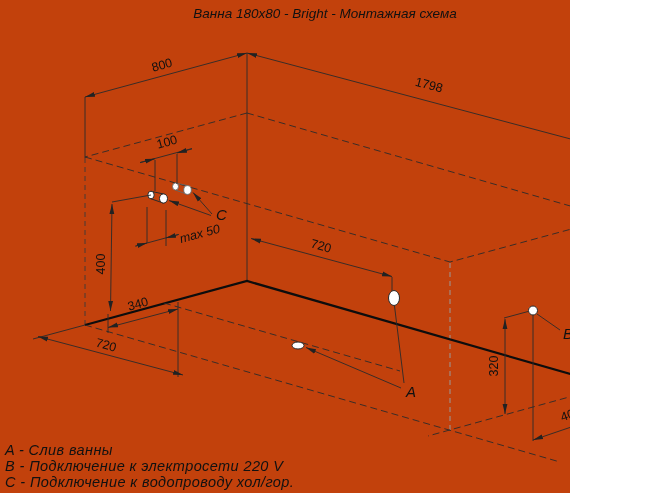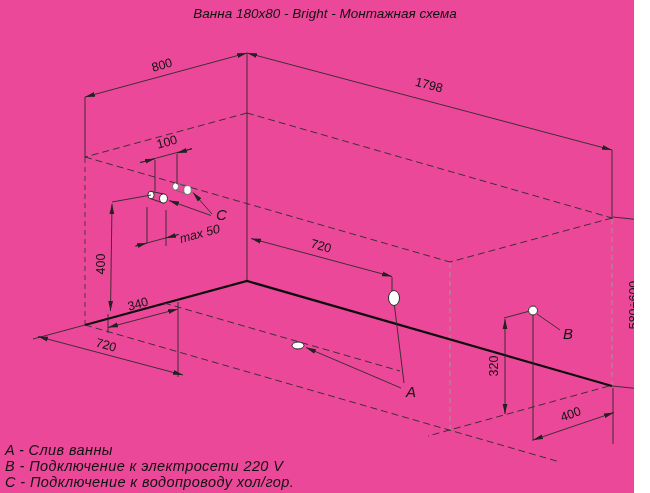--- a/index.html
+++ b/index.html
@@ -1,16 +1,16 @@
 <!DOCTYPE html>
 <html><head>
 <meta charset="utf-8">
 <style>
   html,body{margin:0;padding:0;background:#ffffff;}
-  .page{position:relative;width:634px;height:493px;background:#ec4899;overflow:hidden;}
+  .page{position:relative;width:570px;height:493px;background:#c2410c;overflow:hidden;}
   svg{display:block;font-family:"Liberation Sans",sans-serif;}
   text{fill:#111111;}
   .dimtxt{font-size:12.5px;}
   .dimtxt-it{font-size:12.5px;font-style:italic;}
   .ptlabel{font-size:15px;font-style:italic;}
   .title-t{font-size:13.5px;font-style:italic;}
   .legend-t{font-size:14.5px;font-style:italic;letter-spacing:.4px;}
   .thin{stroke:#2a2a2a;stroke-width:.9;fill:none;}
   .thick{stroke:#0d0d0d;stroke-width:2.3;fill:none;}
   .dash{stroke:#2a2a2a;stroke-width:.9;fill:none;stroke-dasharray:7 4;}

